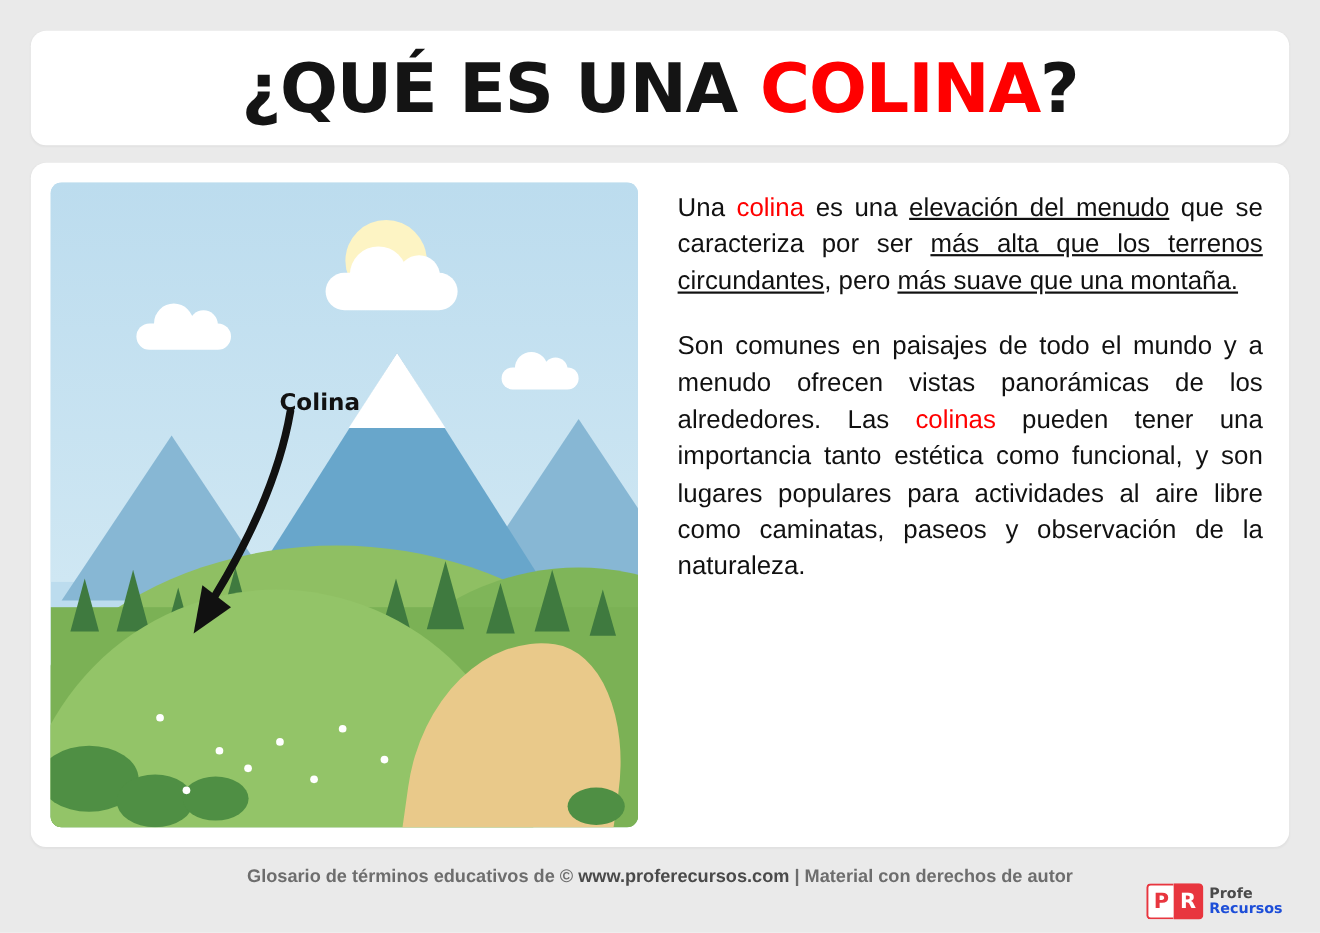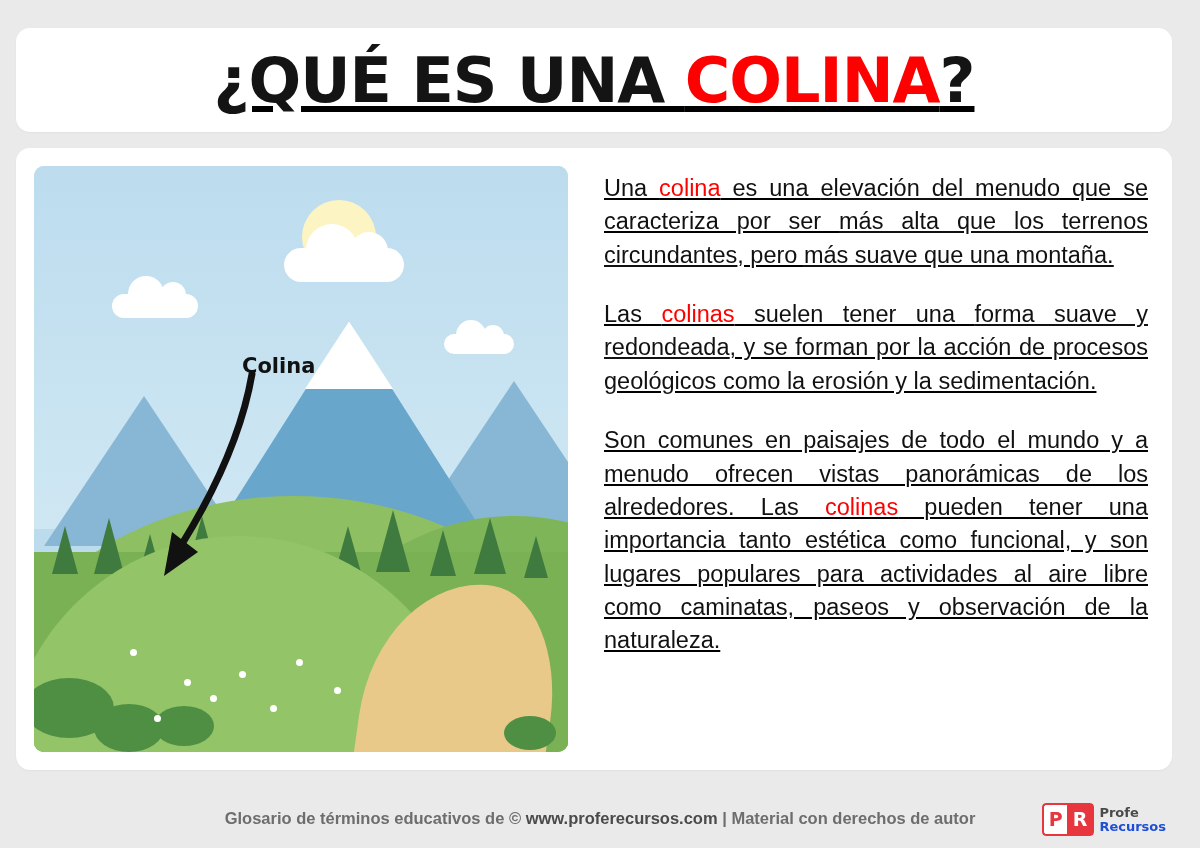--- a/index.html
+++ b/index.html
@@ -11,22 +11,21 @@
     height: 848px;
     background: #eaeaea;
     font-family: "Liberation Sans", sans-serif;
     overflow: hidden;
   }
   .page {
     position: relative;
     width: 1200px;
     height: 848px;
     box-sizing: border-box;
-    padding: 28px 28px 0 16px;
-    text-decoration: underline;
+    padding: 28px 28px 0 28px;
   }
   
   .title-card {
     background: #ffffff;
     border-radius: 14px;
     height: 104px;
     display: flex;
     align-items: center;
     justify-content: center;
     box-shadow: 0 1px 2px rgba(0,0,0,0.04);
@@ -215,21 +214,20 @@
   }
   .para:last-child { margin-bottom: 0; }
   .red { color: #ff0000; }
   .u { text-decoration: underline; }
   
   .footer {
     position: absolute;
     left: 0; right: 0; bottom: 0;
     height: 60px;
     display: flex;
-    align-items: center;
     justify-content: center;
     gap: 8px;
   }
   .footer-text {
     font-size: 16.5px;
     font-weight: bold;
     color: #6d6d6d;
     white-space: nowrap;
     font-family: "Liberation Sans", sans-serif;
   }
@@ -343,21 +341,20 @@
       <div class="label-colina">Colina</div>
       <svg class="arrow-svg" width="160" height="220" viewBox="0 0 160 220">
         <path d="M118 12 C 108 70, 80 130, 48 182" stroke="#111111" stroke-width="7" fill="none" stroke-linecap="round"></path>
         <path d="M30 214 L 38 170 L 64 190 Z" fill="#111111"></path>
       </svg>
     </div>
 
     <div class="text-col">
       <p class="para"><span>Una </span><span class="red">colina</span><span> es una </span><span class="u">elevación del menudo</span><span> que se caracteriza por ser </span><span class="u">más alta que los terrenos circundantes</span><span>, pero </span><span class="u">más suave que una montaña.</span><span> </span></p>
 
-      <p class="para"><span>Las </span><span class="red">colinas</span><span> suelen tener una </span><span class="u">forma suave y redondeada</span><span>, y se forman por la acción de procesos geológicos como la erosión y la sedimentación.</span></p>
 
       <p class="para"><span>Son comunes en paisajes de todo el mundo y a menudo ofrecen vistas panorámicas de los alrededores. Las </span><span class="red">colinas</span><span> pueden tener una importancia tanto estética como funcional, y son lugares populares para actividades al aire libre como caminatas, paseos y observación de la naturaleza.</span></p>
     </div>
   </div>
 
   <div class="footer">
     <div class="footer-text">
       <span>Glosario de términos educativos de</span>
       <span>©</span>
       <span class="site">www.proferecursos.com</span>

